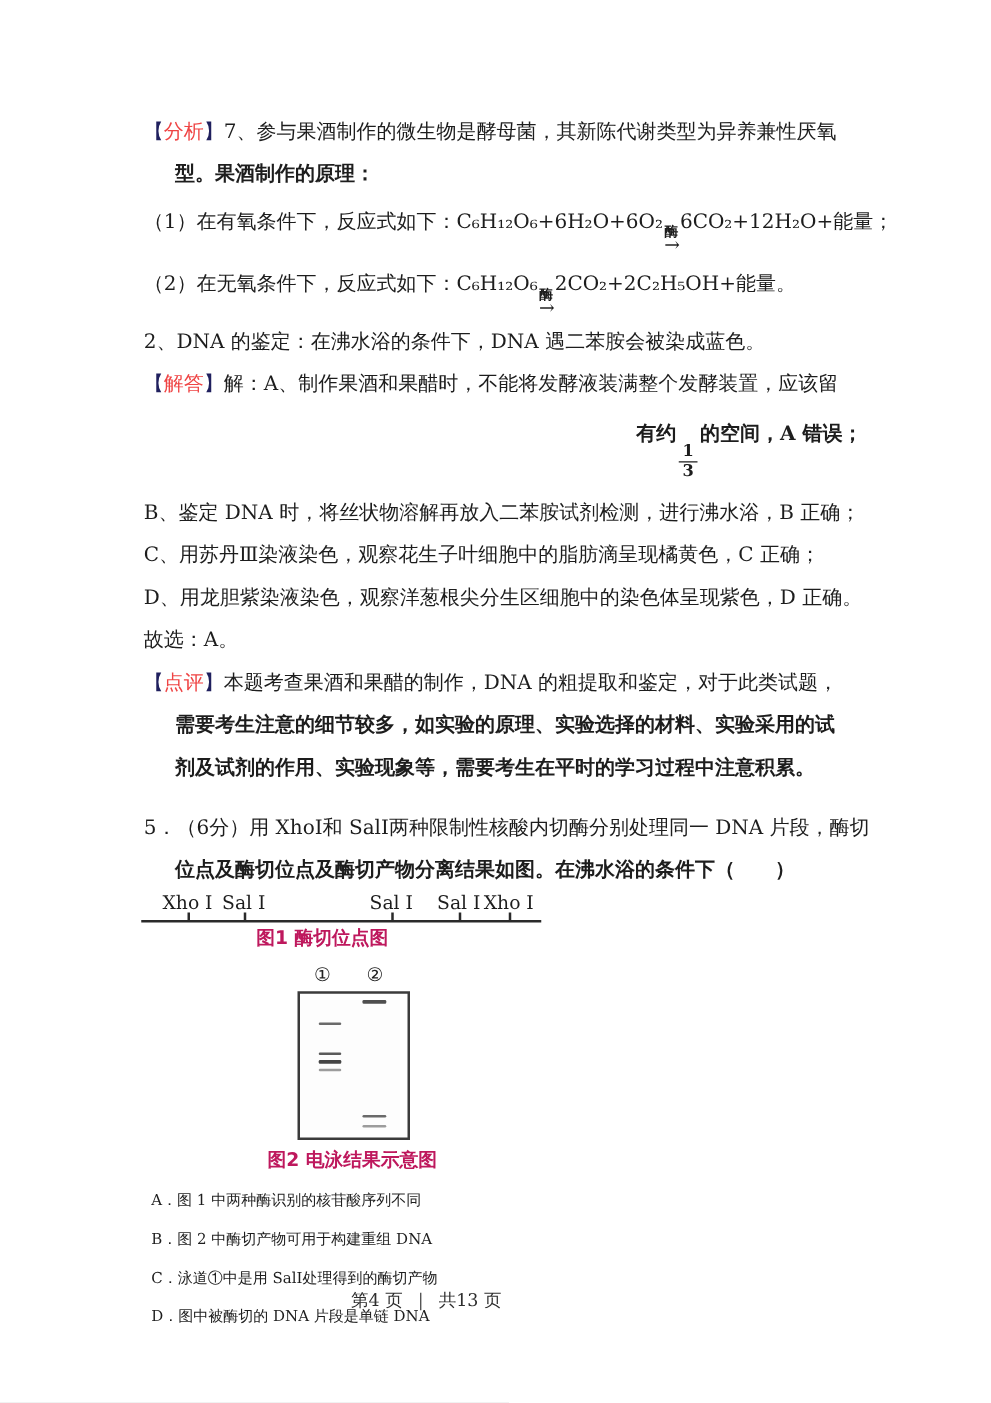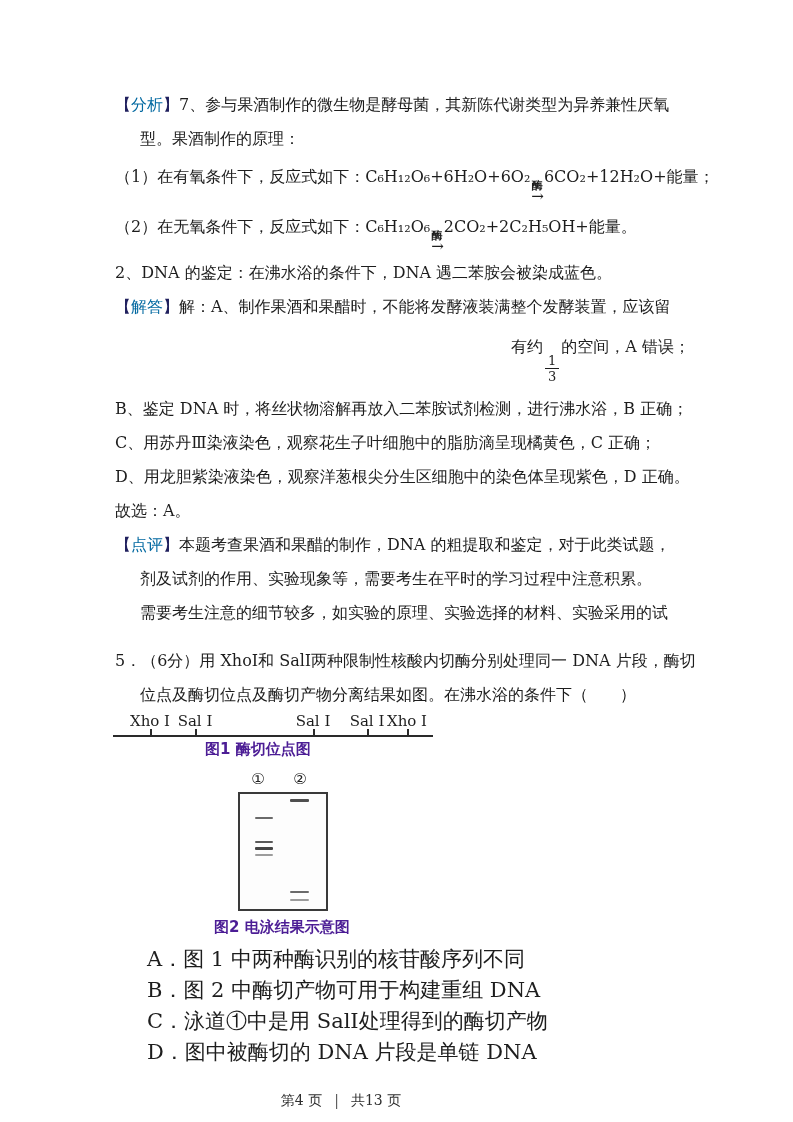--- a/index.html
+++ b/index.html
@@ -2,49 +2,49 @@
 <html><head>
 <meta charset="utf-8">
 <style>
   html,body{margin:0;padding:0;background:#e8e8e8;}
   .page{
     width:793px;height:1122px;background:#ffffff;position:relative;overflow:hidden;
     font-family:"DejaVu Serif","Liberation Serif",serif;color:#1d1d1d;margin:0 auto;
   }
   .content{position:absolute;left:115px;top:88px;width:575px;}
   .tline{font-size:16px;line-height:34px;white-space:nowrap;}
-  .indent1{margin-left:25px;}
+  .indent1{margin-left:25px;font-weight:bold;}
   .eq-line{padding:4px 0;}
-  .tag .tag-label{color:#0369a1;}
+  .tag .tag-label{color:#ef4444;}
   .tag .bracket{color:#20205e;}
   .cat-arrow{display:inline-flex;flex-direction:column;align-items:center;vertical-align:-7px;margin:0 1px;}
   .cat-arrow .cat{font-size:11px;line-height:11px;font-weight:bold;}
   .cat-arrow .arr{font-size:15px;line-height:11px;letter-spacing:-1px;}
   .frac-line{padding:6px 0 8px 0;text-align:right;}
   .frac{display:inline-flex;flex-direction:column;align-items:center;vertical-align:-13px;margin:0 2px;font-size:13px;line-height:15px;}
   .frac .num{border-bottom:1px solid #1d1d1d;padding:0 3px;}
   .frac .den{padding:0 3px;}
   .gap-block{height:14px;}
   
   .fig1{position:relative;height:56px;margin-left:-2px;width:330px;}
   .fig1 .map-line{position:absolute;left:0;top:23px;width:320px;border-top:2px solid #2a2a2a;}
   .fig1 .site-label{position:absolute;top:0;transform:translateX(-50%);font-size:15px;font-weight:400;white-space:nowrap;line-height:18px;}
   .fig1 .tick{position:absolute;top:17px;width:1.5px;height:7px;background:#2a2a2a;}
   .fig1 .fig-caption{position:absolute;left:92px;top:28px;}
-  .fig-caption{font-family:"DejaVu Sans","Liberation Sans",sans-serif;font-size:15px;font-weight:bold;color:#4c1d95;white-space:nowrap;}
+  .fig-caption{font-family:"DejaVu Sans","Liberation Sans",sans-serif;font-size:15px;font-weight:bold;color:#be185d;white-space:nowrap;}
   
   .fig2{position:relative;height:176px;}
   .fig2 .lane-label{position:absolute;top:2px;transform:translateX(-50%);font-family:"DejaVu Sans","Liberation Sans",sans-serif;font-size:15px;color:#222;}
   .fig2 .gel-box{position:absolute;left:123px;top:24px;width:86px;height:115px;border:2px solid #3a3a3a;background:#fdfdfd;}
   .fig2 .band{position:absolute;border-radius:1px;}
   .fig2 .fig-caption{position:absolute;left:88px;top:150px;margin-left:11px;}
   
-  .option-line{font-size:21px;line-height:31px;margin-left:32px;white-space:nowrap;}
+  .option-line{font-size:12px;line-height:31px;margin-left:6px;white-space:nowrap;}
   
-  .footer{position:absolute;left:0;top:1092px;width:682px;text-align:center;font-size:14px;color:#2e2e2e;}
+  .footer{position:absolute;left:0;top:1032px;width:682px;text-align:center;font-size:14px;color:#2e2e2e;}
   .footer .sep{margin:0 12px;color:#555;}
 </style>
 </head>
 <body>
 
 <div class="page">
   <div class="content">
 
     <div class="tline">
       <span class="tag"><span class="bracket">【</span><span class="tag-label">分析</span><span class="bracket">】</span></span><span>7、参与果酒制作的微生物是酵母菌，其新陈代谢类型为异养兼性厌氧</span>
@@ -76,22 +76,22 @@
         </span><span>的空间，A 错误；</span>
     </div>
     <div class="tline"><span>B、鉴定 DNA 时，将丝状物溶解再放入二苯胺试剂检测，进行沸水浴，B 正确；</span></div>
     <div class="tline"><span>C、用苏丹Ⅲ染液染色，观察花生子叶细胞中的脂肪滴呈现橘黄色，C 正确；</span></div>
     <div class="tline"><span>D、用龙胆紫染液染色，观察洋葱根尖分生区细胞中的染色体呈现紫色，D 正确。</span></div>
     <div class="tline"><span>故选：A。</span></div>
 
     <div class="tline">
       <span class="tag"><span class="bracket">【</span><span class="tag-label">点评</span><span class="bracket">】</span></span><span>本题考查果酒和果醋的制作，DNA 的粗提取和鉴定，对于此类试题，</span>
     </div>
+    <div class="tline indent1"><span>需要考生注意的细节较多，如实验的原理、实验选择的材料、实验采用的试</span></div>
     <div class="tline indent1"><span>剂及试剂的作用、实验现象等，需要考生在平时的学习过程中注意积累。</span></div>
-    <div class="tline indent1"><span>需要考生注意的细节较多，如实验的原理、实验选择的材料、实验采用的试</span></div>
 
     <div class="gap-block"></div>
 
     <div class="tline"><span>5．（6分）用 XhoI和 SalI两种限制性核酸内切酶分别处理同一 DNA 片段，酶切</span></div>
     <div class="tline indent1"><span>位点及酶切位点及酶切产物分离结果如图。在沸水浴的条件下（　　）</span></div>
 
     <div class="fig1">
       <div class="map-line"></div>
       <div class="fig-caption">图1  酶切位点图</div>
     <span class="site-label" style="left: 37px;">Xho I</span>

